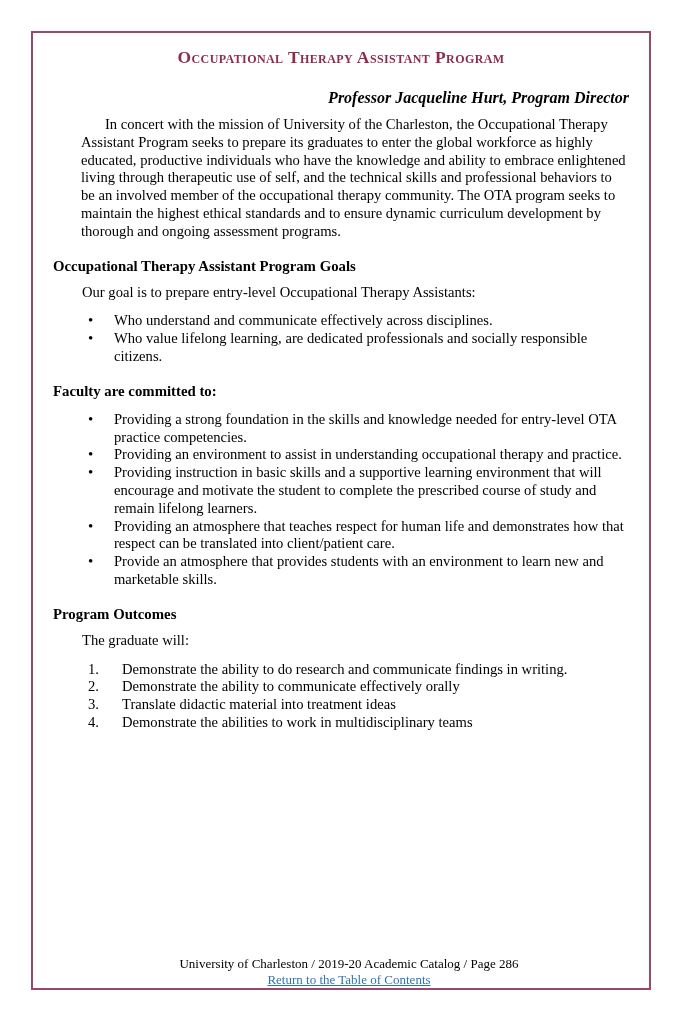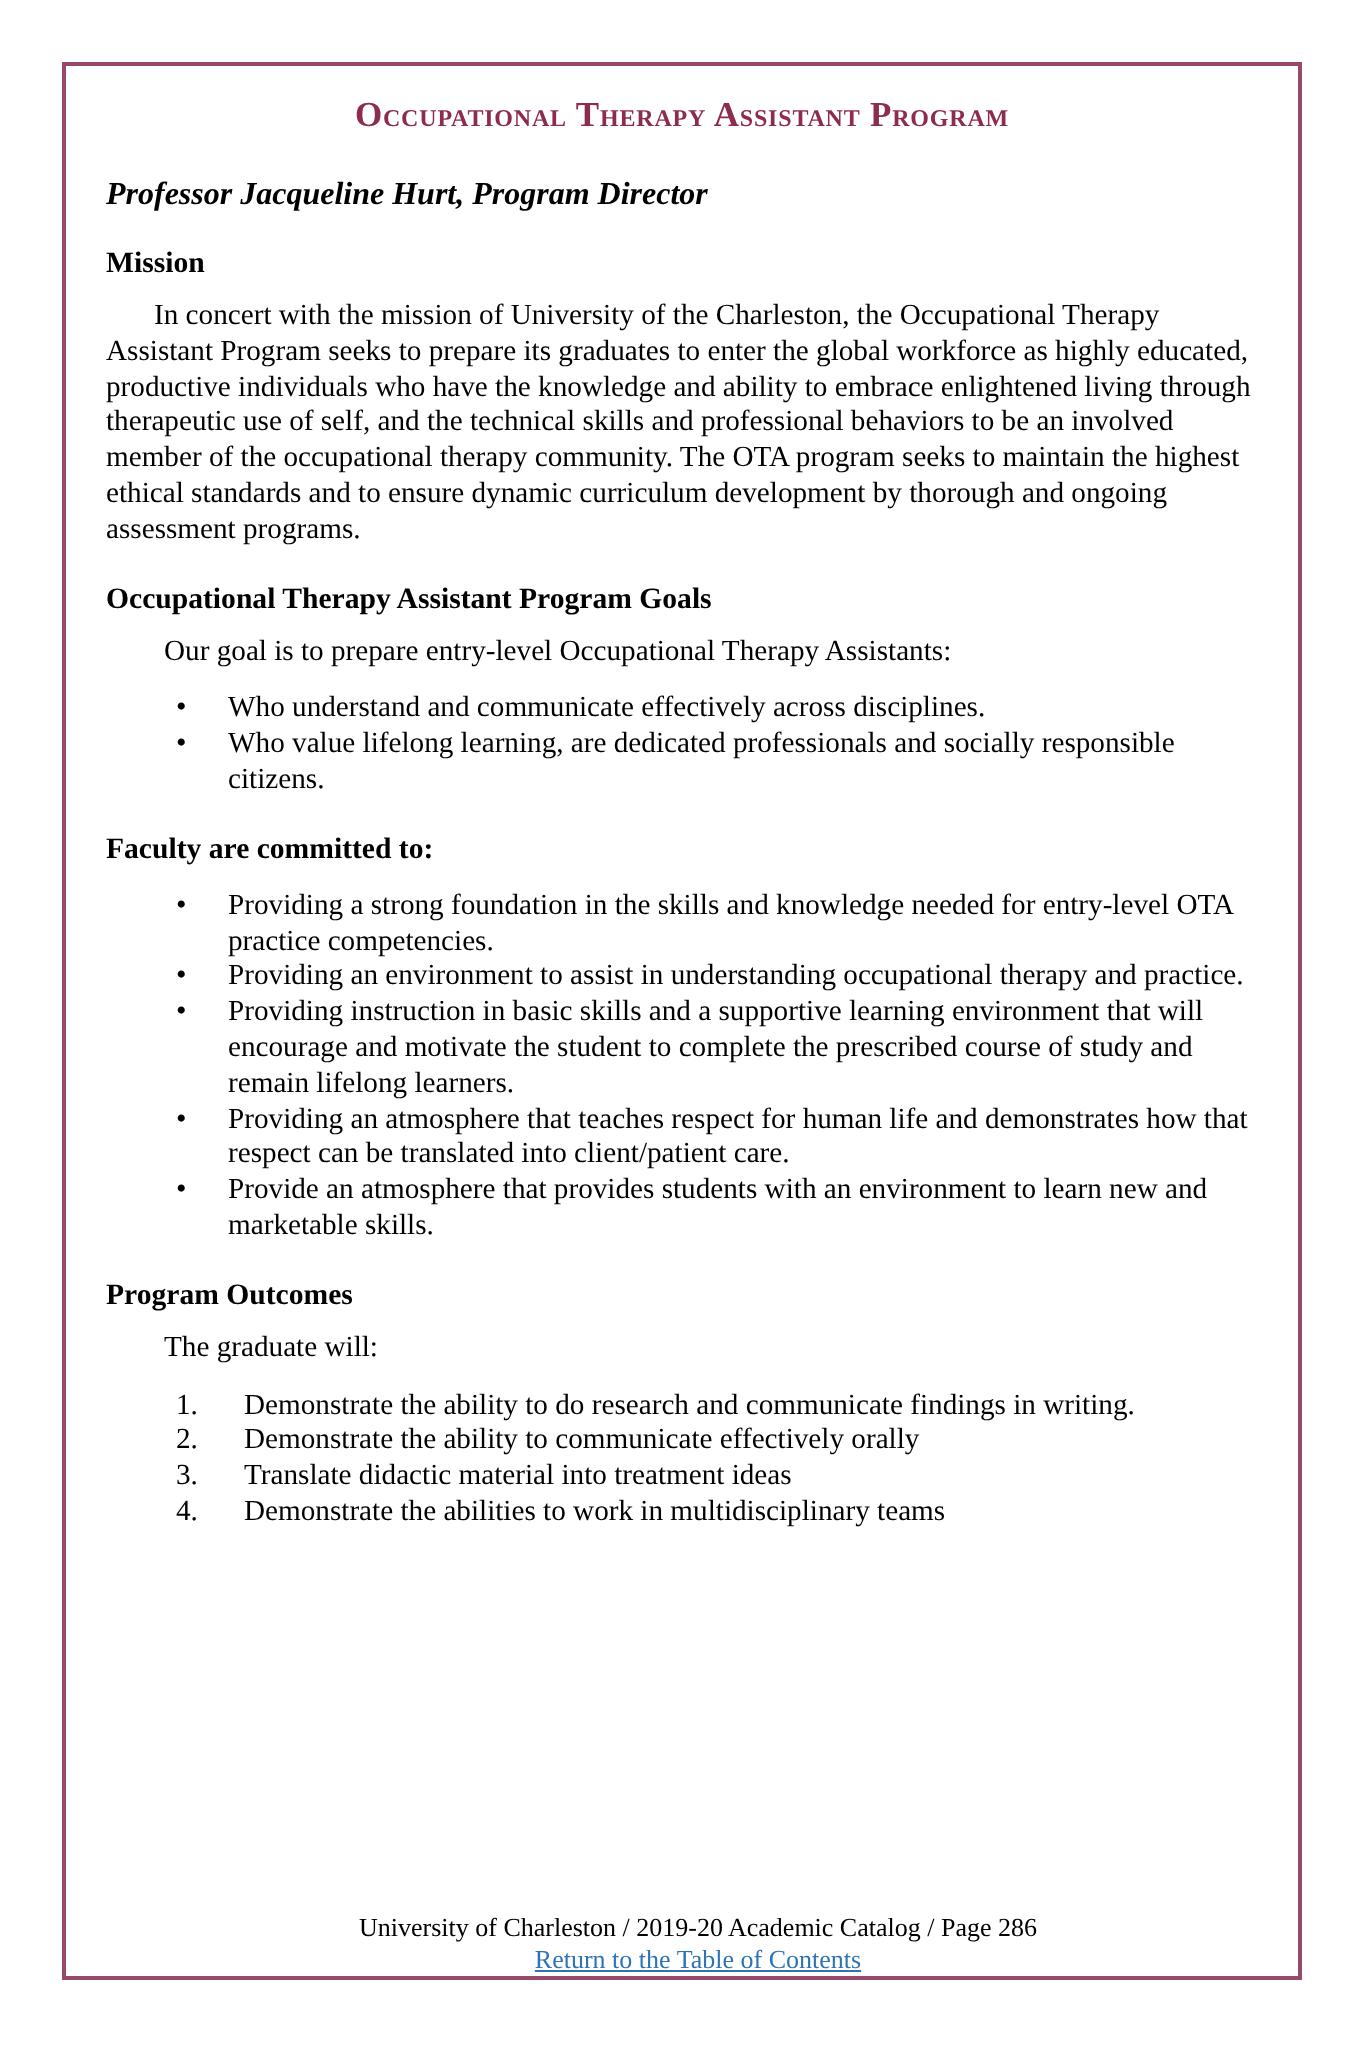--- a/index.html
+++ b/index.html
@@ -29,37 +29,37 @@
     margin: 4px 0 0 0;
     text-align: center;
     font-variant: small-caps;
     font-weight: bold;
     font-size: 17.5px;
     letter-spacing: 0.4px;
     color: #8E2C4D;
   }
   .doc-subtitle {
     margin: 21px 0 0 0;
-    text-align: left;
+    text-align: right;
     font-weight: bold;
     font-style: italic;
     font-size: 16px;
     color: #000000;
   }
   h3.sec-heading {
     margin: 17px 0 0 0;
     font-size: 14.8px;
     font-weight: bold;
   }
   p.body-par {
     margin: 9px 0 0 0;
     font-size: 14.6px;
     line-height: 1.22;
   }
-  p.mission-par { text-indent: 24px; }
+  p.mission-par { text-indent: 24px; margin-left: 28px; }
   p.lead-par { margin-left: 29px; }
   ul.bullet-list, ol.num-list {
     list-style: none;
     margin: 11px 0 0 34px;
     padding: 0;
     font-size: 14.6px;
     line-height: 1.22;
   }
   ul.bullet-list li {
     position: relative;
@@ -101,21 +101,20 @@
 </style>
 </head>
 <body>
 
 <div class="frame">
 
   <h1 class="doc-title">Occupational Therapy Assistant Program</h1>
 
   <h2 class="doc-subtitle">Professor Jacqueline Hurt, Program Director</h2>
 
-  <h3 class="sec-heading">Mission</h3>
   <p class="body-par mission-par">In concert with the mission of University of the Charleston, the Occupational Therapy Assistant Program seeks to prepare its graduates to enter the global workforce as highly educated, productive individuals who have the knowledge and ability to embrace enlightened living through therapeutic use of self, and the technical skills and professional behaviors to be an involved member of the occupational therapy community. The OTA program seeks to maintain the highest ethical standards and to ensure dynamic curriculum development by thorough and ongoing assessment programs.</p>
 
   <h3 class="sec-heading">Occupational Therapy Assistant Program Goals</h3>
   <p class="body-par lead-par">Our goal is to prepare entry-level Occupational Therapy Assistants:</p>
   <ul class="bullet-list">
     <li>Who understand and communicate effectively across disciplines.</li>
     <li>Who value lifelong learning, are dedicated professionals and socially responsible citizens.</li>
   </ul>
 
   <h3 class="sec-heading">Faculty are committed to:</h3>

